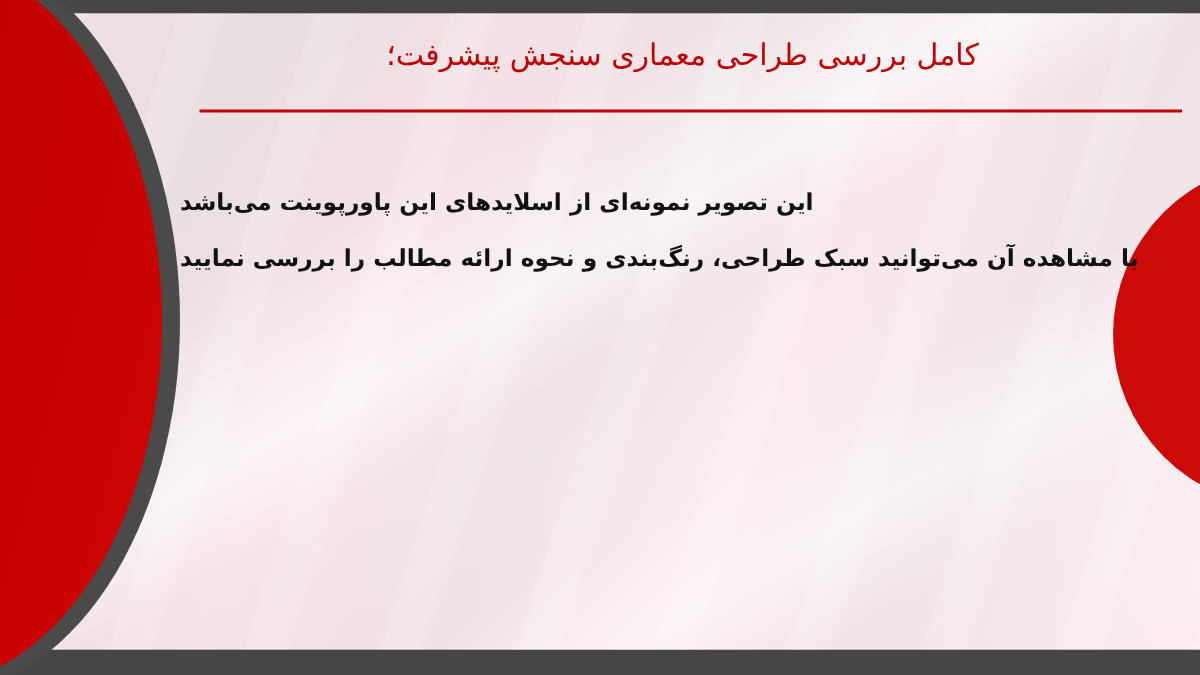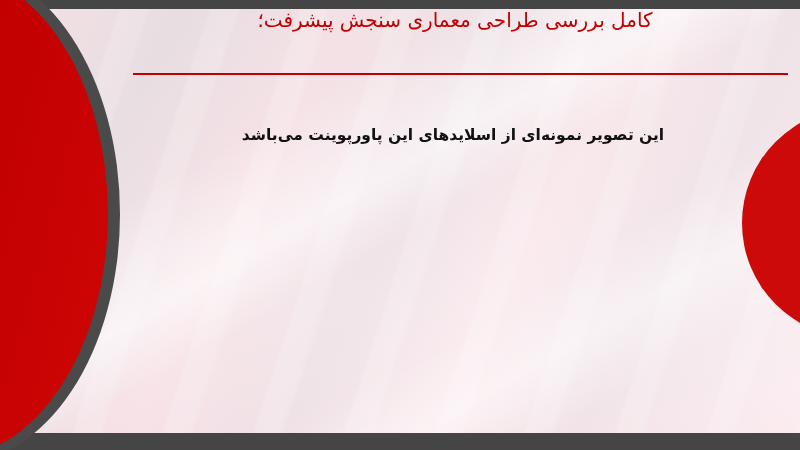--- a/index.html
+++ b/index.html
@@ -118,21 +118,21 @@
   
   .content {
     position: absolute;
     inset: 0;
     z-index: 10;
     direction: rtl;
   }
 
   .title-block {
     position: absolute;
-    top: 6px;
+    top: 22px;
     right: 10px;
     left: 120px;
     text-align: center;
   }
   .title-line {
     color: #c00000;
     font-size: 20px;
     line-height: 29px;
     font-weight: 400;
     white-space: nowrap;
@@ -157,21 +157,21 @@
     text-align: right;
     direction: rtl;
   }
   .body-line {
     color: #111111;
     font-size: 15.5px;
     line-height: 26px;
     font-weight: 700;
     white-space: nowrap;
     padding-bottom: 11px;
-    text-align: center;
+    text-align: left;
   }
 </style>
 </head>
 <body>
 
 <div id="slide">
 
   <div class="band band-top"></div>
   <div class="band band-bottom"></div>
 
@@ -187,16 +187,17 @@
   <div class="content">
 
     <div class="title-block">
       <div class="title-line">کامل بررسی طراحی معماری سنجش پیشرفت؛</div>
     </div>
 
     <div class="title-rule"></div>
 
     <div class="body-block">
       <div class="body-line">این تصویر نمونه‌ای از اسلایدهای این پاورپوینت می‌باشد</div>
+      <div class="body-line">با مشاهده آن می‌توانید سبک طراحی، رنگ‌بندی و نحوه ارائه مطالب را بررسی نمایید</div>
     </div>
 
   </div>
 </div>
 
 </body></html>

